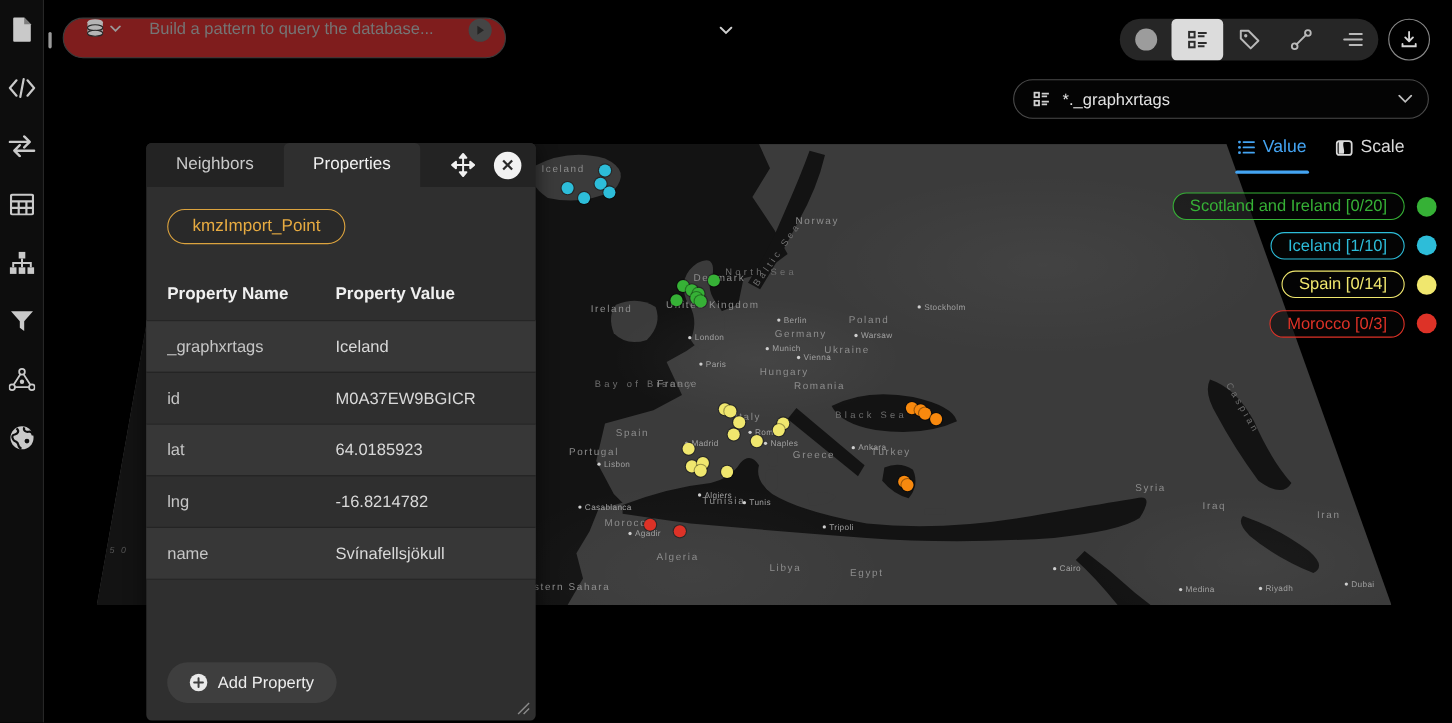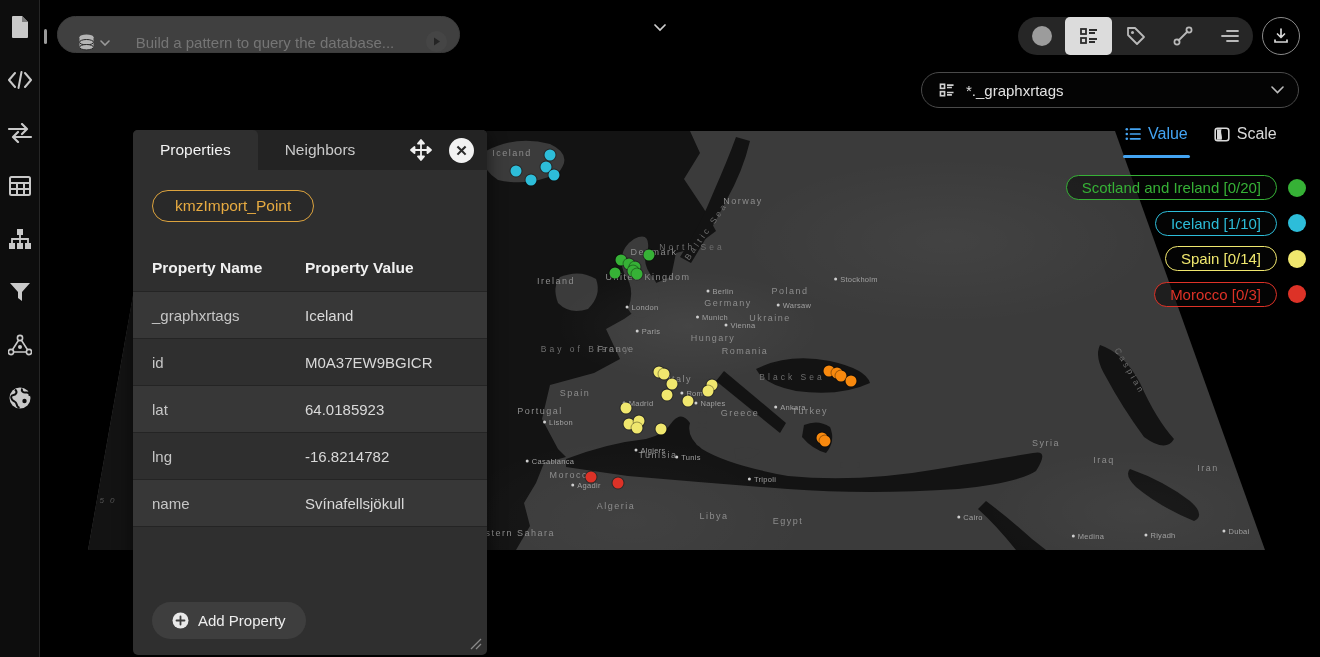--- a/index.html
+++ b/index.html
@@ -7,22 +7,22 @@
          font-family:"Liberation Sans",sans-serif;color:#e6e6e6;}
   
   .sidebar{position:absolute;left:0;top:0;width:40px;height:657px;background:#0d0d0d;
            border-right:1px solid #262626;display:flex;flex-direction:column;align-items:center;
            padding-top:14px;gap:27px;box-sizing:border-box;}
   .side-btn{width:26px;height:26px;display:flex;align-items:center;justify-content:center;
             background:none;border:none;padding:0;cursor:pointer;}
   .side-btn svg{display:block;}
   
   .left-sliver{position:absolute;left:44px;top:29px;width:3px;height:15px;background:#9a9a9a;border-radius:2px;}
-  .search-pill{position:absolute;left:57px;top:16px;width:403px;height:37px;background:#404040;
-               border:1px solid #3c3c3c;border-radius:20px;display:flex;align-items:flex-end;box-sizing:border-box;}
+  .search-pill{position:absolute;left:57px;top:16px;width:403px;height:37px;background:#7f1d1d;
+               border:1px solid #3c3c3c;border-radius:20px;display:flex;align-items:flex-start;box-sizing:border-box;}
   .search-pill .db-wrap{display:flex;align-items:center;gap:5px;margin-left:20px;}
   .search-input{flex:1;background:transparent;border:none;outline:none;color:#9c9c9c;
                 font-size:15px;text-align:center;font-family:"Liberation Sans",sans-serif;padding-right:8px;}
   .run-btn{width:21px;height:21px;border-radius:50%;background:#454545;margin-right:12px;flex:none;
            display:flex;align-items:center;justify-content:center;border:none;cursor:pointer;}
   .graph-title{position:absolute;left:490px;top:24px;width:340px;display:flex;align-items:center;
                justify-content:center;gap:9px;font-size:16.5px;color:#e8e8e8;cursor:pointer;}
   
   .mode-bar{position:absolute;left:1018px;top:17px;height:38px;background:#262626;border-radius:19px;
             display:flex;align-items:stretch;overflow:hidden;}
@@ -445,22 +445,22 @@
         <span class="legend-dot" style="background: rgb(240, 231, 110);"></span>
       </div>
       <div class="legend-row">
         <div class="legend-pill" style="color: rgb(221, 50, 39); border-color: rgb(221, 50, 39);">Morocco [0/3]</div>
         <span class="legend-dot" style="background: rgb(221, 50, 39);"></span>
       </div>
     </div>
 
   <section class="props">
     <div class="props-head">
+      <div class="ptab">Neighbors</div>
       <div class="ptab active">Properties</div>
-      <div class="ptab">Neighbors</div>
       <div class="head-tools">
         <button class="move-btn">
           <svg width="22" height="22" viewBox="0 0 22 22">
               <path d="M11 1l-3 3.5h6zM11 21l-3-3.5h6zM1 11l3.5-3v6zM21 11l-3.5-3v6zM11 4.5v13M4.5 11h13" stroke="#f0f0f0" stroke-width="1.8" fill="#f0f0f0" stroke-linejoin="round"></path>
             </svg>
         </button>
         <button class="close-btn">
           <span>✕</span>
         </button>
       </div>

